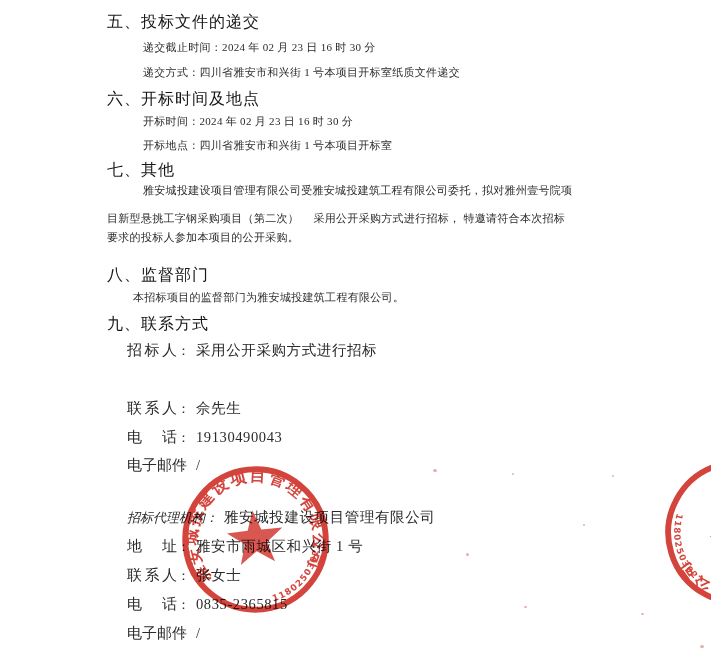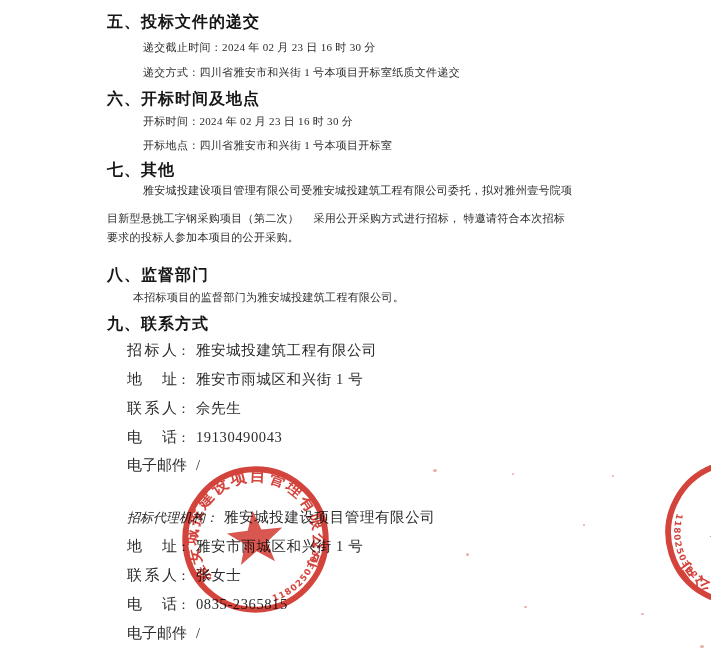--- a/index.html
+++ b/index.html
@@ -3,21 +3,21 @@
 <meta charset="utf-8">
 <style>
   html,body{margin:0;padding:0;background:#ffffff;}
   .page{
     position:relative;width:711px;height:663px;overflow:hidden;
     background:#ffffff;color:#2b2b2b;
     font-family:"Liberation Serif","DejaVu Serif",serif;
   }
   .abs{position:absolute;white-space:nowrap;}
   .heading{
-    left:107px;font-size:16px;font-weight:700;color:#161616;letter-spacing:1px;
+    left:107px;font-size:16px;font-weight:400;color:#161616;letter-spacing:1px;
   }
   .bodyline{font-size:11px;letter-spacing:0.3px;}
   .sub{left:143px;}
   .para{left:107px;}
   .indent1{left:143px;}
   .s8body{left:133px;}
   .crow{left:127px;font-size:14.5px;}
   .lbl{
     display:inline-block;width:50px;font-size:15px;
     text-align:justify;text-align-last:justify;vertical-align:baseline;
@@ -66,24 +66,21 @@
   <div class="abs bodyline indent1" style="top:183px">雅安城投建设项目管理有限公司受雅安城投建筑工程有限公司委托，拟对雅州壹号院项</div>
   <div class="abs bodyline para" style="top:211px">目新型悬挑工字钢采购项目（第二次）　 采用公开采购方式进行招标， 特邀请符合本次招标</div>
   <div class="abs bodyline para" style="top:230px">要求的投标人参加本项目的公开采购。</div>
 
   <div class="abs heading" style="top:265px">八、监督部门</div>
   <div class="abs bodyline s8body" style="top:290px">本招标项目的监督部门为雅安城投建筑工程有限公司。</div>
 
   <div class="abs heading" style="top:314px">九、联系方式</div>
 
   <div class="abs crow" style="top:341px">
-    <span class="lbl">招标人</span><span class="colon">：</span><span class="val">雅安城投建筑工程有限公司</span>
-  </div>
-  <div class="abs crow" style="top:370px">
-    <span class="lbl">地址</span><span class="colon">：</span><span class="val">雅安市雨城区和兴街 1 号</span>
+    <span class="lbl">招标人</span><span class="colon">：</span><span class="val">采用公开采购方式进行招标</span>
   </div>
   <div class="abs crow" style="top:399px">
     <span class="lbl">联系人</span><span class="colon">：</span><span class="val">佘先生</span>
   </div>
   <div class="abs crow" style="top:428px">
     <span class="lbl">电话</span><span class="colon">：</span><span class="val">19130490043</span>
   </div>
   <div class="abs crow" style="top:456px">
     <span class="lbl">电子邮件</span><span class="colon">：</span><span class="val">/</span>
   </div>

